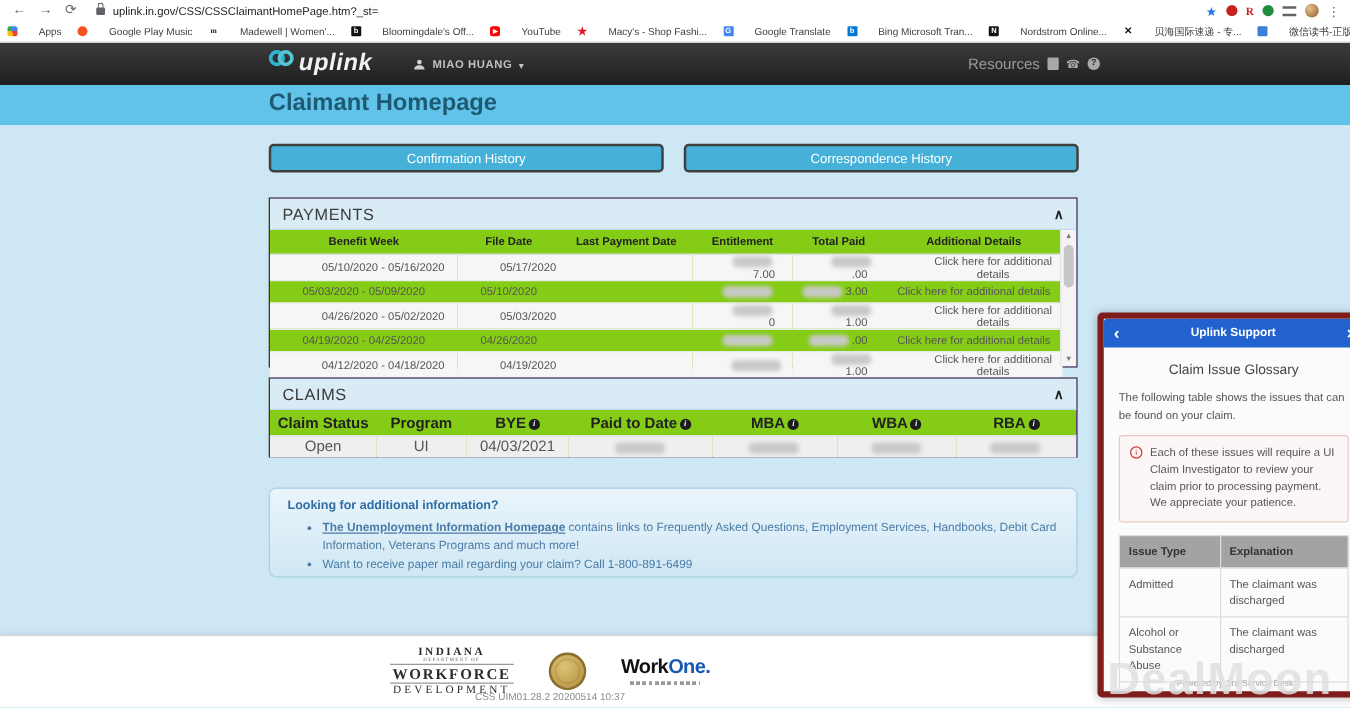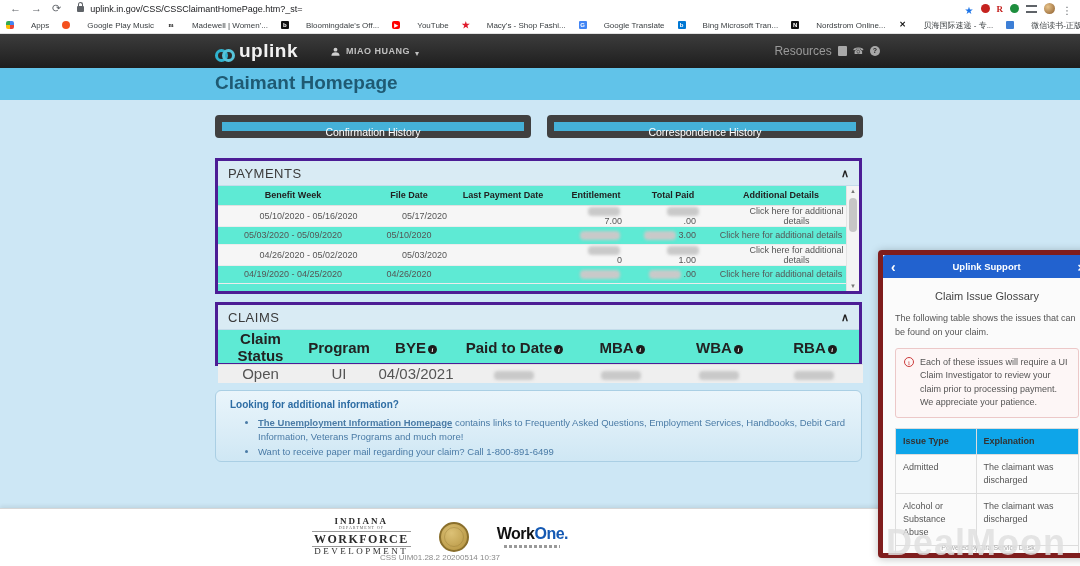--- a/index.html
+++ b/index.html
@@ -36,46 +36,46 @@
   .f-bing { background:#0078d4; }
   .f-nord { background:#111; }
   .f-x { background:#fff; color:#111; font-size:8px; }
   .f-x::before { content:"✕"; }
   .f-wx { background:#3d7fd6; }
   .f-wb { background:#e6162d; border-radius:50%; }
   .bm-more { color:#5f6368; font-size:9px; }
 
   
   .navbar { position:absolute; top:34px; left:0; width:1080px; height:34px; background:linear-gradient(#3c3c3c,#1e1e1e); z-index:4; display:flex; align-items:center; }
-  .logo { display:flex; align-items:flex-end; margin-left:215px; }
+  .logo { display:flex; align-items:flex-start; margin-left:215px;font-style:italic; }
   .ring { width:13px; height:13px; border:3px solid #2fb3cf; border-radius:50%; display:inline-block; }
   .ring + .ring { margin-left:-6px; border-color:#57c4da; }
   .logo-text { color:#f2f2f2; font-size:19px; font-weight:bold; letter-spacing:.5px; margin-left:4px; }
   .user { display:flex; align-items:center; margin-left:32px; gap:5px; cursor:pointer; }
   .user-name { color:#c0c0c0; font-size:9px; font-weight:bold; letter-spacing:.5px; }
   .i-caret::before { content:"▾"; color:#c0c0c0; font-size:8px; }
   .nav-right { margin-left:auto; margin-right:200px; display:flex; align-items:center; gap:6px; }
   .resources-label { color:#9a9a9a; font-size:12px; }
   .res-ico { color:#a8a8a8; font-size:9px; }
   .i-book { width:9px; height:10px; background:#a8a8a8; display:inline-block; border-radius:1px; }
   .i-phone::before { content:"☎"; }
   .i-qmark { width:10px; height:10px; border-radius:50%; background:#a8a8a8; color:#1e1e1e; font-size:7px; line-height:10px; text-align:center; font-weight:bold; display:inline-block; }
   .i-qmark::before { content:"?"; }
 
   
   .title-band { position:absolute; top:68px; left:0; width:1080px; height:32px; background:#61c3e9; z-index:3; }
   .page-title { position:absolute; left:215px; top:4px; font-size:19px; font-weight:bold; color:#1f5a73; }
 
   
-  .act-btn { position:absolute; top:115px; height:23px; width:316px; background:#45b1d8; border:7px solid #404040; border-radius:4px; color:#fff; font-size:10.5px; text-align:center; line-height:21px; cursor:pointer; }
+  .act-btn { position:absolute; top:115px; height:23px; width:316px; background:#45b1d8; border:2px solid #404040; border-radius:4px; color:#fff; font-size:10.5px; text-align:center; line-height:21px; cursor:pointer; }
   .btn-conf { left:215px; }
   .btn-corr { left:547px; }
 
   
-  .panel { position:absolute; left:215px; width:647px; background:#5eead4; border:3px solid #4c1d95; }
+  .panel { position:absolute; left:215px; width:647px; background:#84cc16; border:1px solid #4c1d95; }
   .panel-head { height:25px; background:#d9ebf4; border-bottom:1px solid #c4dcEA; display:flex; align-items:center; padding:0 10px; }
   .panel-title { font-size:13px; color:#3a3a3a; letter-spacing:.5px; }
   .chev { margin-left:auto; color:#222; font-size:11px; font-weight:bold; cursor:pointer; }
   .chev::before { content:"∧"; }
 
   .payments { top:158px; height:136px; }
   .claims { top:302px; height:64px; }
 
   table.grid { border-collapse:collapse; width:634px; table-layout:fixed; font-size:9px; }
   table.grid th { font-weight:bold; color:#222; height:19px; text-align:center; border-bottom:1px solid #e0e0e0; }
@@ -84,21 +84,21 @@
   .lnk { color:#4a8ccc; cursor:pointer; }
   .num { text-align:right !important; padding-right:14px; }
   .redact { display:inline-block; height:9px; width:32px; border-radius:4px; background:#c9c9c9; filter:blur(1.5px); vertical-align:middle; margin-right:2px; }
   .redact.w40 { width:40px; }
 
   .vsb { position:absolute; right:0; top:25px; bottom:0; width:13px; background:#f4f4f4; border-left:1px solid #e4e4e4; }
   .vsb .arr { position:absolute; left:0; width:12px; text-align:center; font-size:6px; color:#777; }
   .vsb .up { top:2px; } .vsb .dn { bottom:2px; }
   .vsb .thumb { position:absolute; left:2px; top:12px; width:8px; height:34px; background:#c6c6c6; border-radius:4px; }
 
-  table.cgrid { border-collapse:collapse; width:645px; table-layout:fixed; font-size:15px; }
+  table.cgrid { border-collapse:collapse; width:645px; table-layout:fixed; font-size:12px; }
   table.cgrid th { font-weight:bold; color:#222; height:20px; text-align:center; border-bottom:1px solid #e0e0e0; }
   table.cgrid td { height:18px; text-align:center; background:#efefef; color:#555; }
   .info-dot { display:inline-block; width:9px; height:9px; border-radius:50%; background:#1c1c1c; color:#fff; font-size:6.5px; line-height:9px; text-align:center; vertical-align:1px; margin-left:2px; }
   .info-dot::before { content:"i"; font-family:"Liberation Serif",serif; font-style:italic; }
 
   
   .info-box { position:absolute; left:215px; top:390px; width:647px; height:72px; border:1px solid #aacfe4; border-radius:6px; background:linear-gradient(#eaf5fb,#cfe7f4); padding:8px 14px; }
   .info-head { font-size:10px; font-weight:bold; color:#2e6da4; }
   .info-list { margin:6px 0 0 28px; font-size:9.5px; color:#4a7ba6; line-height:1.5; }
   .info-list a { color:#4a7ba6; font-weight:bold; text-decoration:underline; cursor:pointer; }
@@ -127,21 +127,21 @@
   .sup-close::before { content:"×"; font-size:13px; font-weight:bold; cursor:pointer; }
   .sup-body { padding:8px 14px 0 12px; }
   .sup-h2 { text-align:center; font-size:11px; color:#444; margin:4px 0 10px; font-weight:normal; }
   .sup-p { font-size:9px; color:#555; line-height:1.55; }
   .sup-alert { margin-top:8px; border:1px solid #ecc8c8; background:#fdf6f6; border-radius:3px; padding:7px 8px; display:flex; gap:6px; }
   .alert-ico { flex:0 0 auto; width:10px; height:10px; border:1px solid #cc3b3b; color:#cc3b3b; border-radius:50%; font-size:7px; line-height:9px; text-align:center; margin-top:1px; }
   .alert-ico::before { content:"i"; font-family:"Liberation Serif",serif; }
   .alert-text { font-size:9px; color:#555; line-height:1.5; }
   table.sup-tbl { margin-top:10px; border-collapse:collapse; width:100%; font-size:9px; }
   table.sup-tbl th, table.sup-tbl td { border:1px solid #ddd; padding:6px 7px; text-align:left; vertical-align:top; line-height:1.45; }
-  table.sup-tbl th { color:#333; background:#0ea5e9; font-weight:bold; }
+  table.sup-tbl th { color:#333; background:#a3a3a3; font-weight:bold; }
   table.sup-tbl td { color:#555; }
   .sup-sb { position:absolute; right:1px; top:26px; bottom:18px; width:9px; background:#f3f3f3; }
   .sup-sb .thumb { position:absolute; left:1px; top:2px; width:7px; height:80px; background:#d0d0d0; border-radius:3px; }
   .sup-sb-dn { position:absolute; right:2px; bottom:18px; font-size:7px; color:#888; }
   .sup-sb-dn::before { content:"▾"; }
   .powered { position:absolute; left:0; bottom:2px; width:100%; text-align:center; font-size:7px; color:#aaa; }
 
   
   .watermark { position:absolute; right:14px; top:522px; font-size:36px; font-weight:bold; color:#e0e0e0; opacity:.85; letter-spacing:1px; z-index:9; pointer-events:none; }
 </style>
@@ -296,20 +296,28 @@
         <td class="num"><span class="redact"></span><span>0</span></td>
         <td class="num"><span class="redact"></span><span>1.00</span></td>
         <td class="lnk">Click here for additional details</td>
       </tr>
       <tr>
         <td class="lnk">04/19/2020 - 04/25/2020</td>
         <td>04/26/2020</td>
         <td></td>
         <td class="num"><span class="redact w40"></span><span></span></td>
         <td class="num"><span class="redact"></span><span>.00</span></td>
+        <td class="lnk">Click here for additional details</td>
+      </tr>
+      <tr class="odd">
+        <td class="lnk">04/12/2020 - 04/18/2020</td>
+        <td>04/19/2020</td>
+        <td></td>
+        <td class="num"><span class="redact w40"></span><span></span></td>
+        <td class="num"><span class="redact"></span><span>1.00</span></td>
         <td class="lnk">Click here for additional details</td>
       </tr>
     </tbody>
   </table>
   <div class="vsb">
     <span class="arr up">▲</span>
     <span class="thumb"></span>
     <span class="arr dn">▼</span>
   </div>
 </div>

